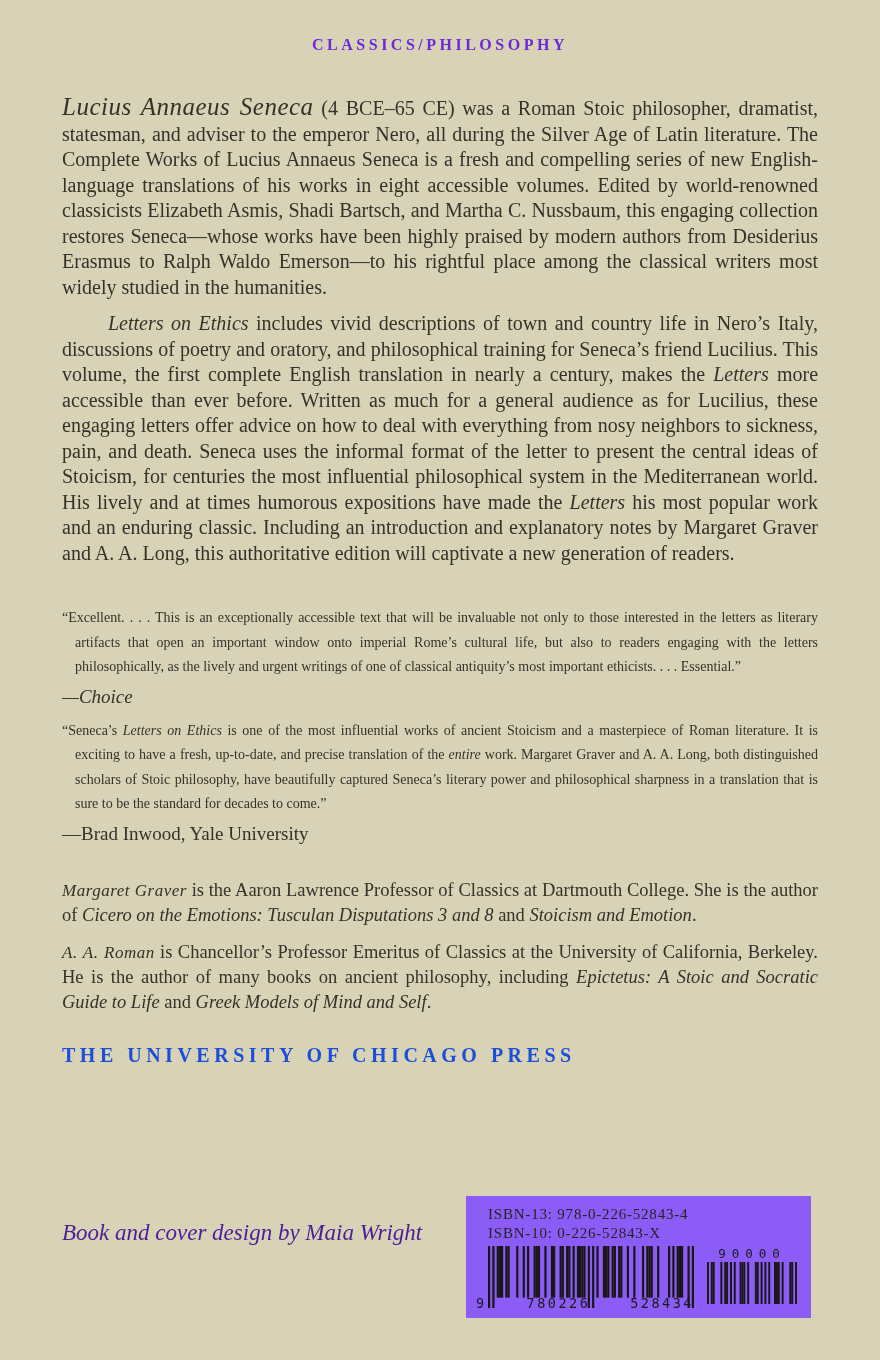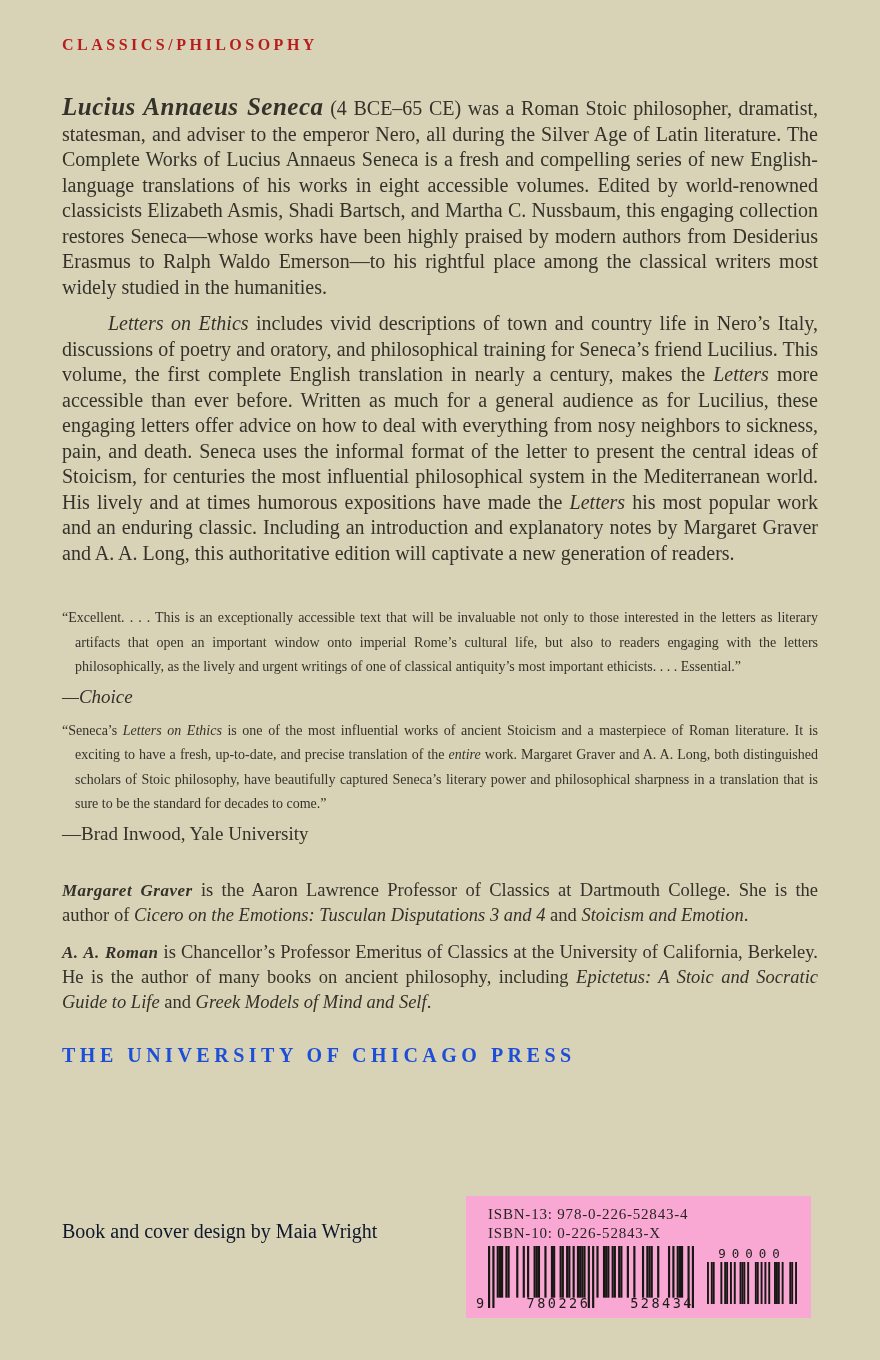--- a/index.html
+++ b/index.html
@@ -11,35 +11,35 @@
     font-family:"Liberation Serif", serif;
     box-sizing:border-box;
     padding:30px 62px 0 62px;
     overflow:hidden;
   }
   .category{
     margin-top:6px;
     font-size:16px;
     letter-spacing:3.5px;
     font-weight:bold;
-    color:#b91c1c;
+    color:#6d28d9;
+    text-align:center;
   }
   .body-para{
     margin:0;
     font-size:20px;
     line-height:25.5px;
     text-align:justify;
   }
   .para1{margin-top:40px;}
   .para2{margin-top:11px;text-indent:46px;}
   .lead-name{
     font-style:italic;
     font-size:25px;
     letter-spacing:0.5px;
-    font-weight:bold;
   }
   .bio .lead-name{font-size:17px;}
   .italic{font-style:italic;}
   .quote{
     font-size:14px;
     line-height:24.5px;
     text-align:justify;
     margin:0;
     padding-left:13px;
     text-indent:-13px;
@@ -69,28 +69,29 @@
     color:#1d4ed8;
   }
   .publisher-url{
     margin-top:5px;
     font-style:italic;
     font-size:19px;
   }
   .design-credit{
     position:absolute;
     left:62px;top:1220px;
-    font-size:20px;
-    color:#0f172a;
+    font-style:italic;
+    font-size:23px;
+    color:#4c1d95;
   }
   .barcode-box{
     position:absolute;
     left:466px;top:1196px;
     width:345px;height:122px;
-    background:#f9a8d4;
+    background:#8b5cf6;
     box-sizing:border-box;
     padding:9px 14px 8px 22px;
   }
   .isbn-line{
     font-size:15px;
     line-height:19px;
     letter-spacing:0.8px;
     color:#262420;
   }
   .barcode-row{
@@ -142,21 +143,21 @@
   <p class="body-para para1"><span class="lead-name">Lucius Annaeus Seneca</span><span> (4 BCE–65 CE) was a Roman Stoic philosopher, dramatist, statesman, and adviser to the emperor Nero, all during the Silver Age of Latin literature. The Complete Works of Lucius Annaeus Seneca is a fresh and compelling series of new English-language translations of his works in eight accessible volumes. Edited by world-renowned classicists Elizabeth Asmis, Shadi Bartsch, and Martha C. Nussbaum, this engaging collection restores Seneca—whose works have been highly praised by modern authors from Desiderius Erasmus to Ralph Waldo Emerson—to his rightful place among the classical writers most widely studied in the humanities.</span></p>
 
   <p class="body-para para2"><span class="italic">Letters on Ethics</span><span> includes vivid descriptions of town and country life in Nero’s Italy, discussions of poetry and oratory, and philosophical training for Seneca’s friend Lucilius. This volume, the first complete English translation in nearly a century, makes the </span><span class="italic">Letters</span><span> more accessible than ever before. Written as much for a general audience as for Lucilius, these engaging letters offer advice on how to deal with everything from nosy neighbors to sickness, pain, and death. Seneca uses the informal format of the letter to present the central ideas of Stoicism, for centuries the most influential philosophical system in the Mediterranean world. His lively and at times humorous expositions have made the </span><span class="italic">Letters</span><span> his most popular work and an enduring classic. Including an introduction and explanatory notes by Margaret Graver and A. A. Long, this authoritative edition will captivate a new generation of readers.</span></p>
 
   <p class="quote quote1"><span>“Excellent. . . . This is an exceptionally accessible text that will be invaluable not only to those interested in the letters as literary artifacts that open an important window onto imperial Rome’s cultural life, but also to readers engaging with the letters philosophically, as the lively and urgent writings of one of classical antiquity’s most important ethicists. . . . Essential.”</span></p>
   <p class="attribution italic">—Choice</p>
 
   <p class="quote quote2"><span>“Seneca’s </span><span class="italic">Letters on Ethics</span><span> is one of the most influential works of ancient Stoicism and a masterpiece of Roman literature. It is exciting to have a fresh, up-to-date, and precise translation of the </span><span class="italic">entire</span><span> work. Margaret Graver and A. A. Long, both distinguished scholars of Stoic philosophy, have beautifully captured Seneca’s literary power and philosophical sharpness in a translation that is sure to be the standard for decades to come.”</span></p>
   <p class="attribution">—Brad Inwood, Yale University</p>
 
-  <p class="bio bio1"><span class="lead-name">Margaret Graver</span><span> is the Aaron Lawrence Professor of Classics at Dartmouth College. She is the author of </span><span class="italic">Cicero on the Emotions: Tusculan Disputations 3 and 4</span><span> and </span><span class="italic">Stoicism and Emotion</span><span>.</span></p>
+  <p class="bio bio1"><span class="lead-name">Margaret Graver</span><span> is the Aaron Lawrence Professor of Classics at Dartmouth College. She is the author of </span><span class="italic">Cicero on the Emotions: Tusculan Disputations 3 and 8</span><span> and </span><span class="italic">Stoicism and Emotion</span><span>.</span></p>
 
   <p class="bio bio2"><span class="lead-name">A. A. Roman</span><span> is Chancellor’s Professor Emeritus of Classics at the University of California, Berkeley. He is the author of many books on ancient philosophy, including </span><span class="italic">Epictetus: A Stoic and Socratic Guide to Life</span><span> and </span><span class="italic">Greek Models of Mind and Self</span><span>.</span></p>
 
   <div class="publisher-name">THE UNIVERSITY OF CHICAGO PRESS</div>
 
   <div class="design-credit">Book and cover design by Maia Wright</div>
 
   <div class="barcode-box">
     <div class="isbn-line">ISBN-13: 978-0-226-52843-4</div>
     <div class="isbn-line">ISBN-10: 0-226-52843-X</div>

